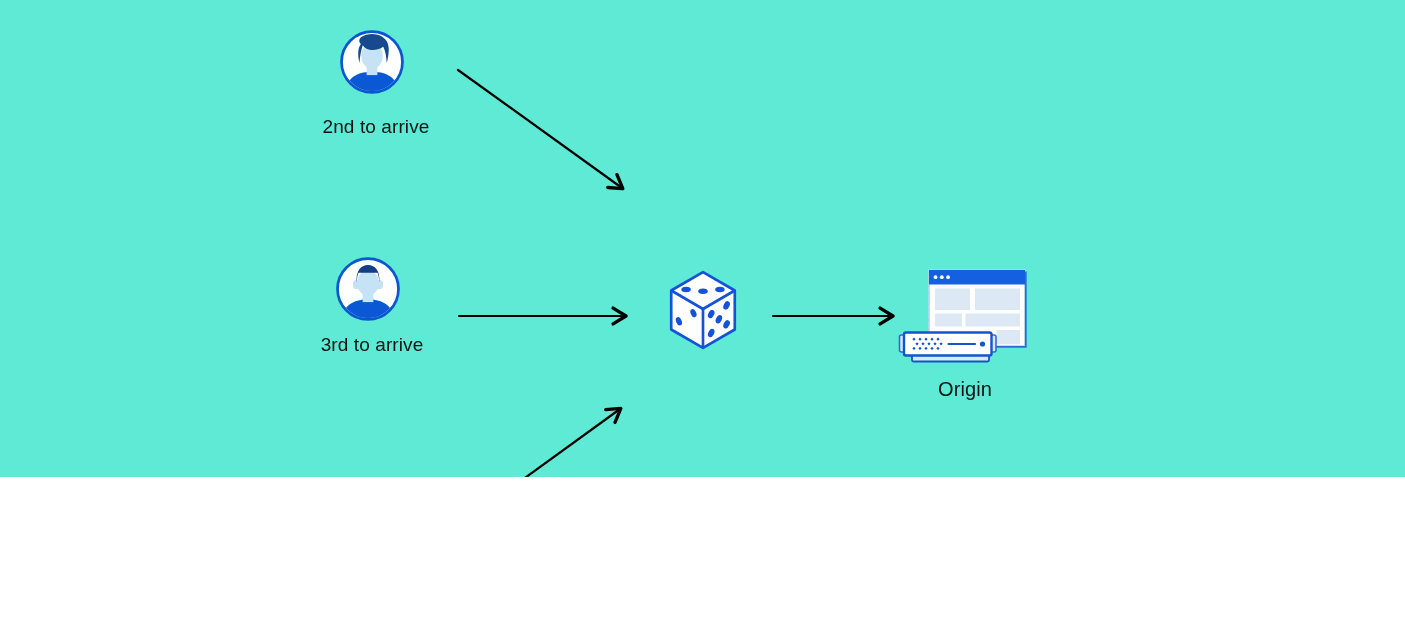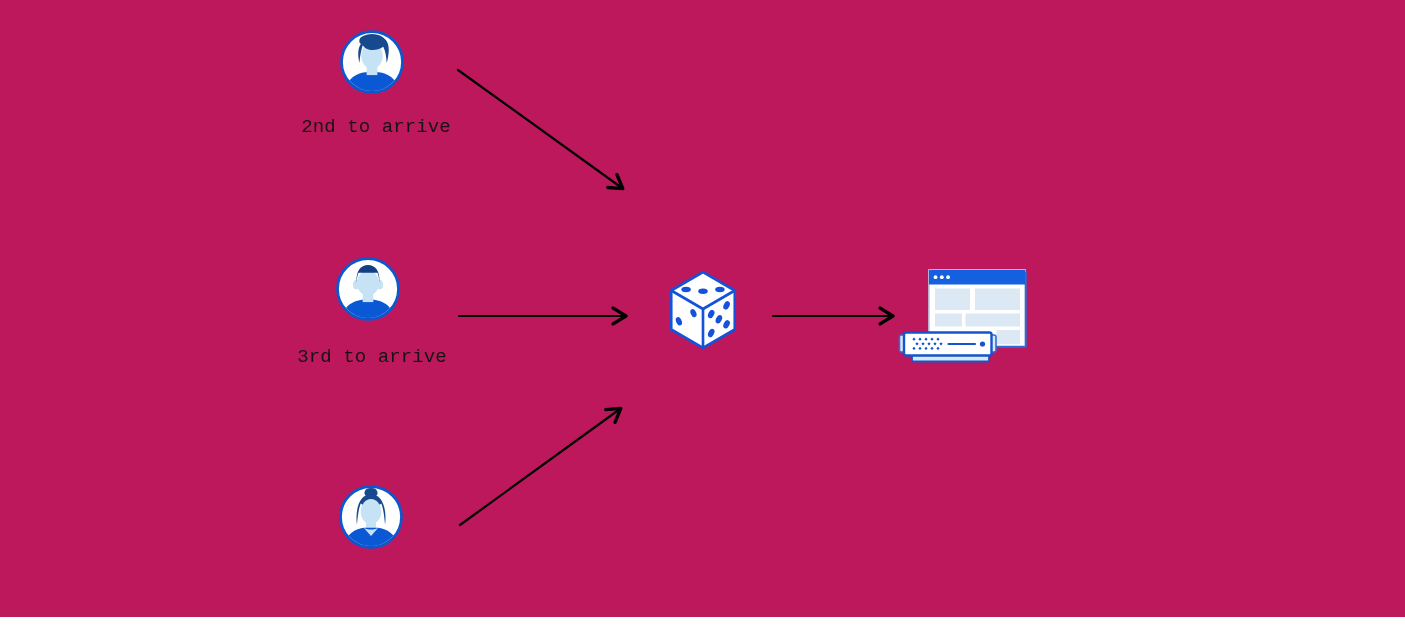--- a/index.html
+++ b/index.html
@@ -1,20 +1,20 @@
 <!DOCTYPE html>
 <html><head>
 <meta charset="utf-8">
 <style>
   html,body{margin:0;padding:0;background:#ffffff;}
   .canvas{
     position:relative;
-    width:1405px;height:617px;
-    background:#be185d;
-    font-family:Liberation Mono, monospace;
+    width:1405px;height:477px;
+    background:#5eead4;
+    font-family:Liberation Sans, sans-serif;
     overflow:hidden;
   }
   .abs{position:absolute;}
   .node-label{
     position:absolute;
     width:220px;
     text-align:center;
     font-size:19px;
     color:#141414;
     letter-spacing:.1px;
@@ -76,21 +76,21 @@
           <path d="M6,70 C7,51 18,45 34,44.5 C50,45 61,51 62,70 Z" fill="#0a58d4"></path>
           <ellipse cx="21.8" cy="29.5" rx="3.3" ry="4.8" fill="#c6e2f5"></ellipse>
           <ellipse cx="46.2" cy="29.5" rx="3.3" ry="4.8" fill="#c6e2f5"></ellipse>
           <rect x="28.5" y="33" width="11" height="14.5" fill="#c6e2f5"></rect>
           <ellipse cx="34" cy="28" rx="11.3" ry="13" fill="#c6e2f5"></ellipse>
           <path d="M22.3,27.5 C21.3,15.5 26.5,9.2 34,9.2 C41.5,9.2 46.7,15.5 45.7,27.5 C45.3,22 44.8,19.3 43.8,17.2 L24.2,17.2 C23.2,19.3 22.7,22 22.3,27.5 Z" fill="#123f85"></path>
         </g>
       </svg>
     </span>
   </div>
-  <div class="node-label" style="left:262px;top:346px;">3rd to arrive</div>
+  <div class="node-label" style="left:262px;top:334px;">3rd to arrive</div>
 
   <div class="abs" style="left:338px;top:484px;">
     <span>
       <svg width="66" height="66" viewBox="0 0 68 68">
         <defs>
             <clipPath id="clipC">
               <circle cx="34" cy="34" r="30"></circle>
             </clipPath>
           </defs>
         <circle cx="34" cy="34" r="31.4" fill="#ffffff" stroke="#0b57d0" stroke-width="2.8"></circle>
@@ -153,14 +153,15 @@
         <rect x="9" y="74.5" width="87.5" height="23" rx="2" fill="#ffffff" stroke="#1255cc" stroke-width="2.4"></rect>
         <path fill="#1255cc" d="
           M19,79.6 l1.6,1.6 l-1.6,1.6 l-1.6,-1.6 z M25,79.6 l1.6,1.6 l-1.6,1.6 l-1.6,-1.6 z M31,79.6 l1.6,1.6 l-1.6,1.6 l-1.6,-1.6 z M37,79.6 l1.6,1.6 l-1.6,1.6 l-1.6,-1.6 z M43,79.6 l1.6,1.6 l-1.6,1.6 l-1.6,-1.6 z
           M22,84.2 l1.6,1.6 l-1.6,1.6 l-1.6,-1.6 z M28,84.2 l1.6,1.6 l-1.6,1.6 l-1.6,-1.6 z M34,84.2 l1.6,1.6 l-1.6,1.6 l-1.6,-1.6 z M40,84.2 l1.6,1.6 l-1.6,1.6 l-1.6,-1.6 z M46,84.2 l1.6,1.6 l-1.6,1.6 l-1.6,-1.6 z
           M19,88.8 l1.6,1.6 l-1.6,1.6 l-1.6,-1.6 z M25,88.8 l1.6,1.6 l-1.6,1.6 l-1.6,-1.6 z M31,88.8 l1.6,1.6 l-1.6,1.6 l-1.6,-1.6 z M37,88.8 l1.6,1.6 l-1.6,1.6 l-1.6,-1.6 z M43,88.8 l1.6,1.6 l-1.6,1.6 l-1.6,-1.6 z"></path>
         <line x1="53.5" y1="86" x2="80" y2="86" stroke="#1255cc" stroke-width="2.2" stroke-linecap="round"></line>
         <circle cx="87.5" cy="86" r="2.6" fill="#1255cc"></circle>
       </svg>
     </span>
   </div>
+  <div class="node-label origin-label" style="left:855px;top:378px;">Origin</div>
 
 </div>
 
 </body></html>

